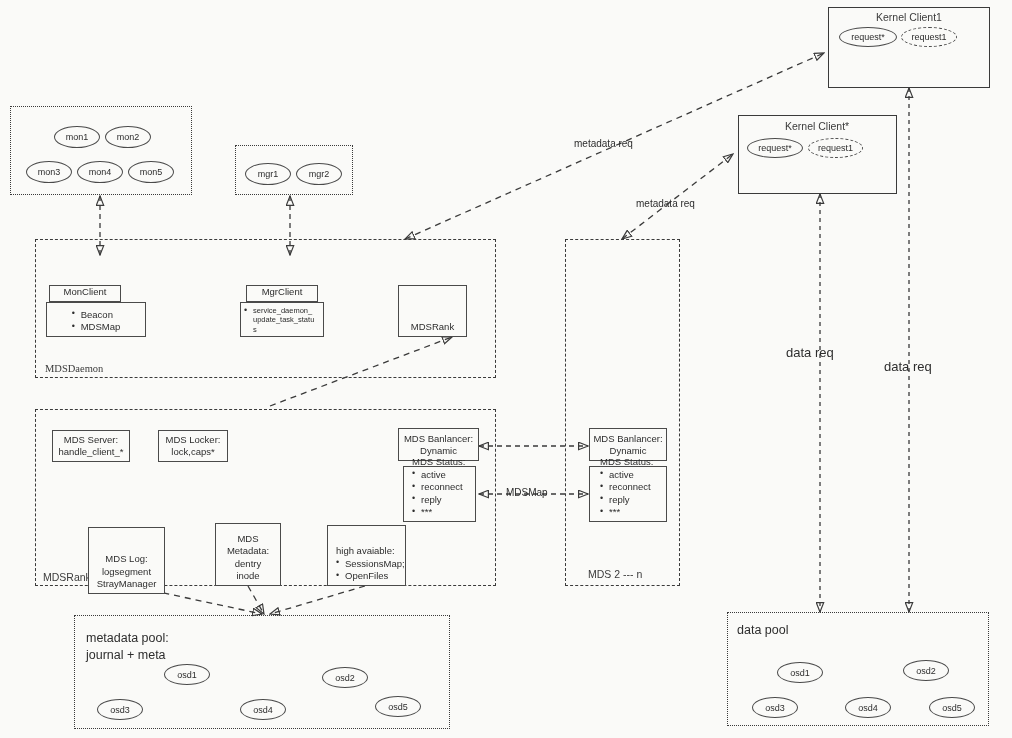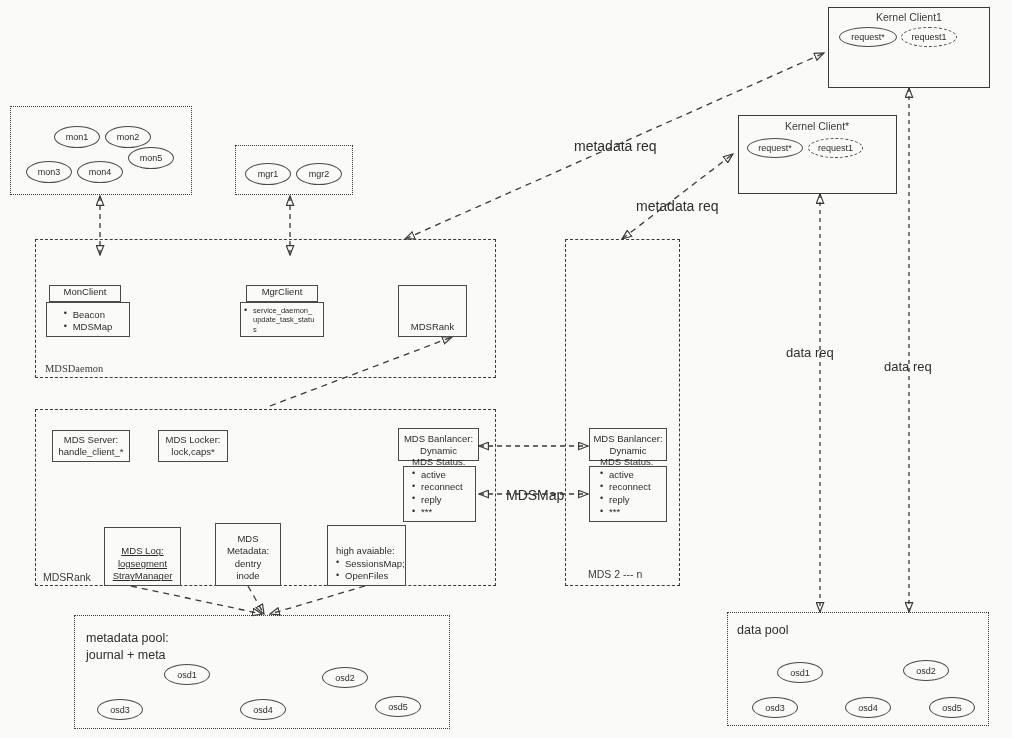--- a/index.html
+++ b/index.html
@@ -86,21 +86,21 @@
     justify-content: center;
     font-size: 9px;
     color: #2d2d2d;
   }
   .ellipse.dashdot {
     border-style: dashed;
     border-width: 1.3px;
   }
   .edge-label {
     position: absolute;
-    font-size: 14px;
+    font-size: 10px;
     color: #2d2d2d;
     white-space: nowrap;
   }
   .bigbox {
     position: absolute;
     box-sizing: border-box;
     border: 1.5px solid #3a3a3a;
     background: #fafaf8;
   }
   .bigbox-title {
@@ -200,40 +200,40 @@
   </div>
   <div class="ellipse" style="left:105px; top:126px; width:46px; height:22px;">
     <span>mon2</span>
   </div>
   <div class="ellipse" style="left:26px; top:161px; width:46px; height:22px;">
     <span>mon3</span>
   </div>
   <div class="ellipse" style="left:77px; top:161px; width:46px; height:22px;">
     <span>mon4</span>
   </div>
-  <div class="ellipse" style="left:128px; top:147px; width:46px; height:22px;align-items:center;">
+  <div class="ellipse" style="left:128px; top:161px; width:46px; height:22px;align-items:center;">
     <span>mon5</span>
   </div>
 
   <div class="grp grp-dotted" style="left:235px; top:145px; width:118px; height:50px;"></div>
   <div class="ellipse" style="left:245px; top:163px; width:46px; height:22px;">
     <span>mgr1</span>
   </div>
   <div class="ellipse" style="left:296px; top:163px; width:46px; height:22px;">
     <span>mgr2</span>
   </div>
 
   <div class="grp grp-dashed" style="left:35px; top:239px; width:461px; height:139px;"></div>
   <div class="grp-label" style="left:45px; top:363px;font-family:Liberation Serif, serif;">MDSDaemon</div>
 
 
   <div class="box" style="left:49px; top:285px; width:72px; height:17px;">
     <span>MonClient</span>
   </div>
-  <div class="box" style="left:46px; top:302px; width:84px; height:35px;">
+  <div class="box" style="left:46px; top:302px; width:100px; height:35px;">
     <ul class="bullets">
       <li>Beacon</li>
       <li>MDSMap</li>
     </ul>
   </div>
 
   <div class="box" style="left:246px; top:285px; width:72px; height:17px;">
     <span>MgrClient</span>
   </div>
   <div class="box" style="left:240px; top:302px; width:84px; height:35px; align-items:flex-start;">
@@ -270,21 +270,21 @@
   <div class="box" style="left:403px; top:466px; width:73px; height:56px; align-items:flex-start; padding-left:8px;">
     <span>MDS Status:</span>
     <ul class="bullets">
       <li>active</li>
       <li>reconnect</li>
       <li>reply</li>
       <li>***</li>
     </ul>
   </div>
 
-  <div class="box" style="left:104px; top:527px; width:77px; height:59px;text-decoration:underline;">
+  <div class="box" style="left:88px; top:527px; width:77px; height:67px;">
     <span class="box-title">MDS Log:
 logsegment
 StrayManager</span>
   </div>
 
   <div class="box" style="left:327px; top:525px; width:79px; height:61px; align-items:flex-start; padding-left:8px;">
     <span>high avaiable:</span>
     <ul class="bullets">
       <li>SessionsMap;</li>
       <li>OpenFiles</li>

